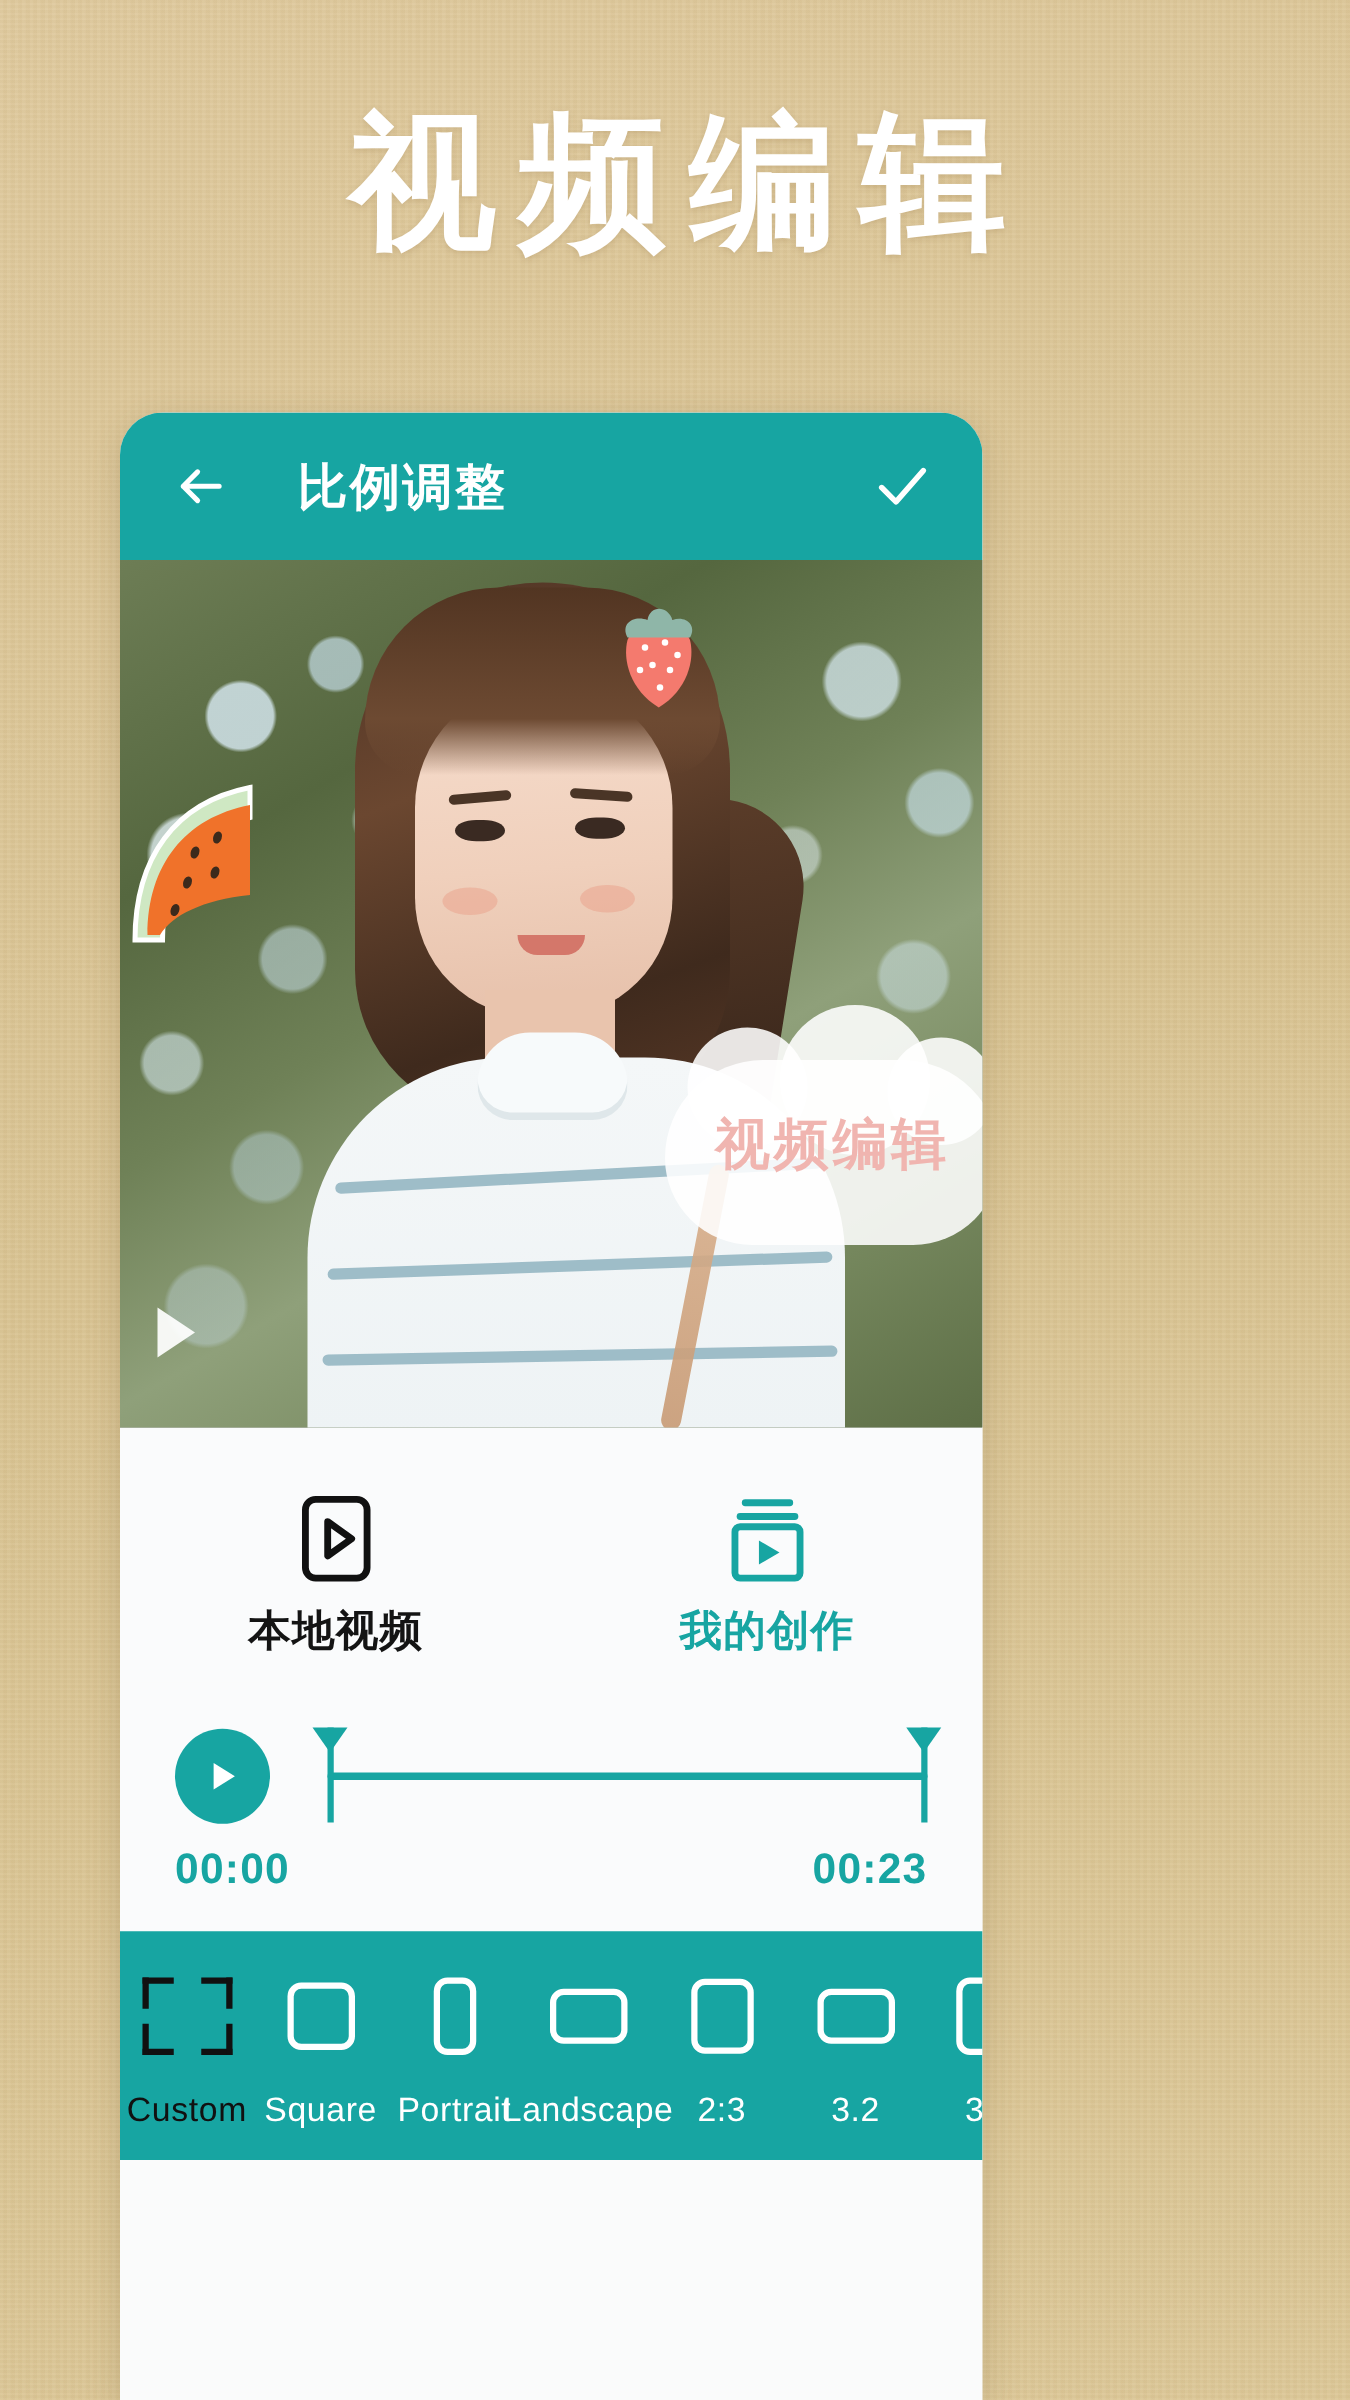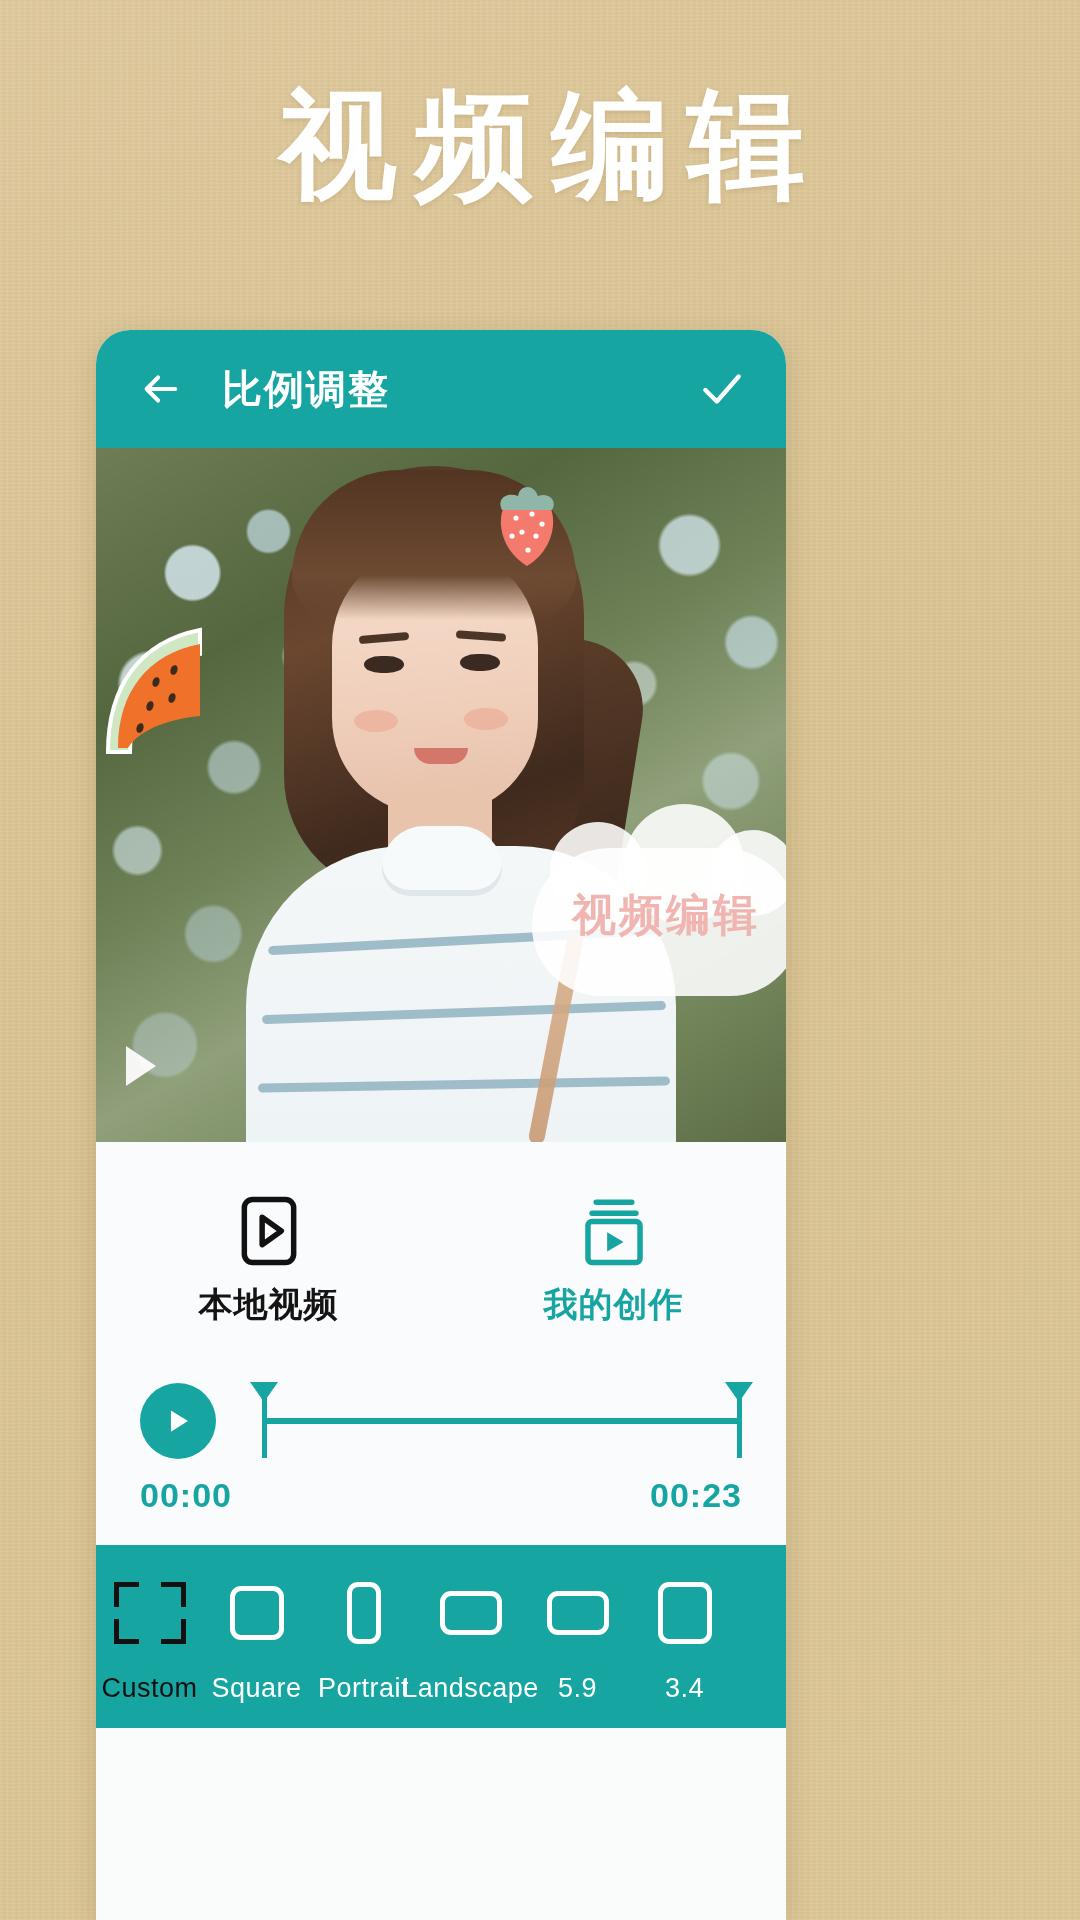--- a/index.html
+++ b/index.html
@@ -39,21 +39,21 @@
     box-shadow:0 6px 26px rgba(120,95,55,0.22);
   }
   .appbar{
     height:118px;background:#17a5a2;
     display:flex;align-items:center;padding:0 34px;
     box-sizing:border-box;
   }
   .appbar .back{width:60px;height:60px;flex:0 0 auto;display:flex;align-items:center;justify-content:center;}
   .appbar .title{
     flex:1 1 auto;color:#fff;font-size:40px;font-weight:bold;
-    margin-left:32px;letter-spacing:2px;
+    margin-left:48px;letter-spacing:2px;
     font-family:"DejaVu Sans","Liberation Sans",sans-serif;
   }
   .appbar .done{width:60px;height:60px;flex:0 0 auto;display:flex;align-items:center;justify-content:center;}
 
   
   .preview{
     position:relative;height:694px;overflow:hidden;background:#5b6b4a;
   }
   .bokeh{
     position:absolute;inset:0;
@@ -347,26 +347,32 @@
       <div class="rlbl">Portrait</div>
     </div>
 
     <div class="ratio">
       <div class="glyph">
           <div class="shape ls"></div>
         </div>
       <div class="rlbl">Landscape</div>
     </div>
 
+    <div class="ratio">
+      <div class="glyph">
+          <div class="shape r23"></div>
+        </div>
+      <div class="rlbl">2:3</div>
+    </div>
 
     <div class="ratio">
       <div class="glyph">
           <div class="shape r32"></div>
         </div>
-      <div class="rlbl">5.9</div>
+      <div class="rlbl">3.2</div>
     </div>
 
     <div class="ratio">
       <div class="glyph">
           <div class="shape r34"></div>
         </div>
       <div class="rlbl">3.4</div>
     </div>
 
   </div>

